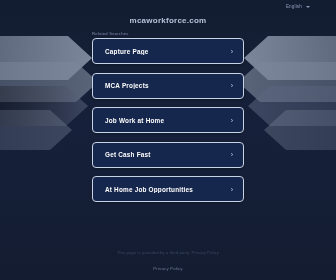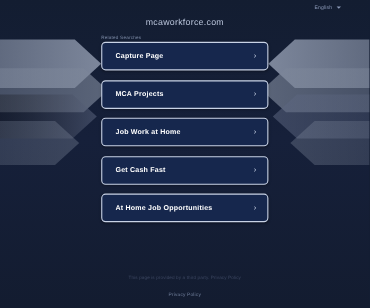--- a/index.html
+++ b/index.html
@@ -68,21 +68,21 @@
   
   .domain-title {
     position: absolute;
     top: 16px;
     left: 0;
     right: 0;
     text-align: center;
     font-size: 8px;
     color: #b7c2d8;
     letter-spacing: .25px;
-    font-weight: 400;
+    font-weight: 700;
     z-index: 5;
   }
 
   
   .related-caption {
     position: absolute;
     top: 30.5px;
     left: 92px;
     font-size: 4.2px;
     color: #7e8ca8;

